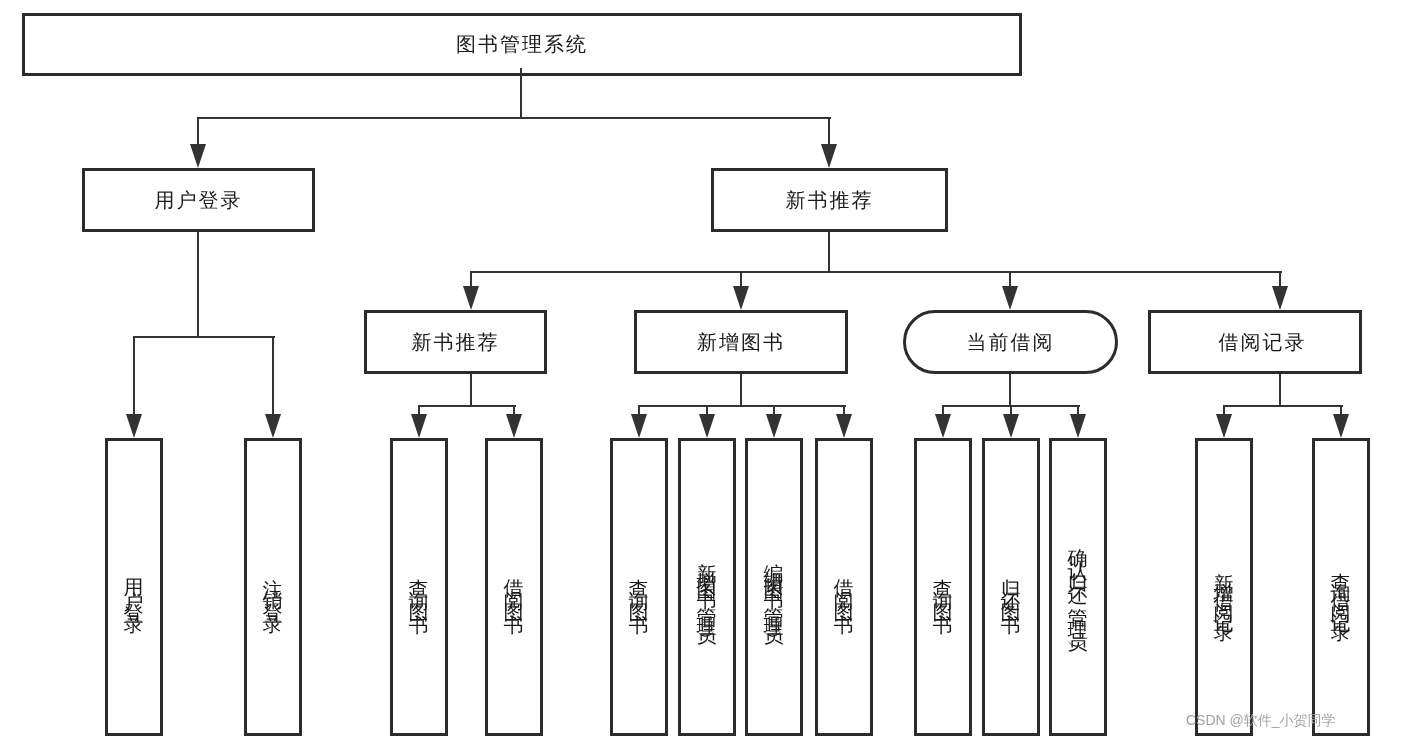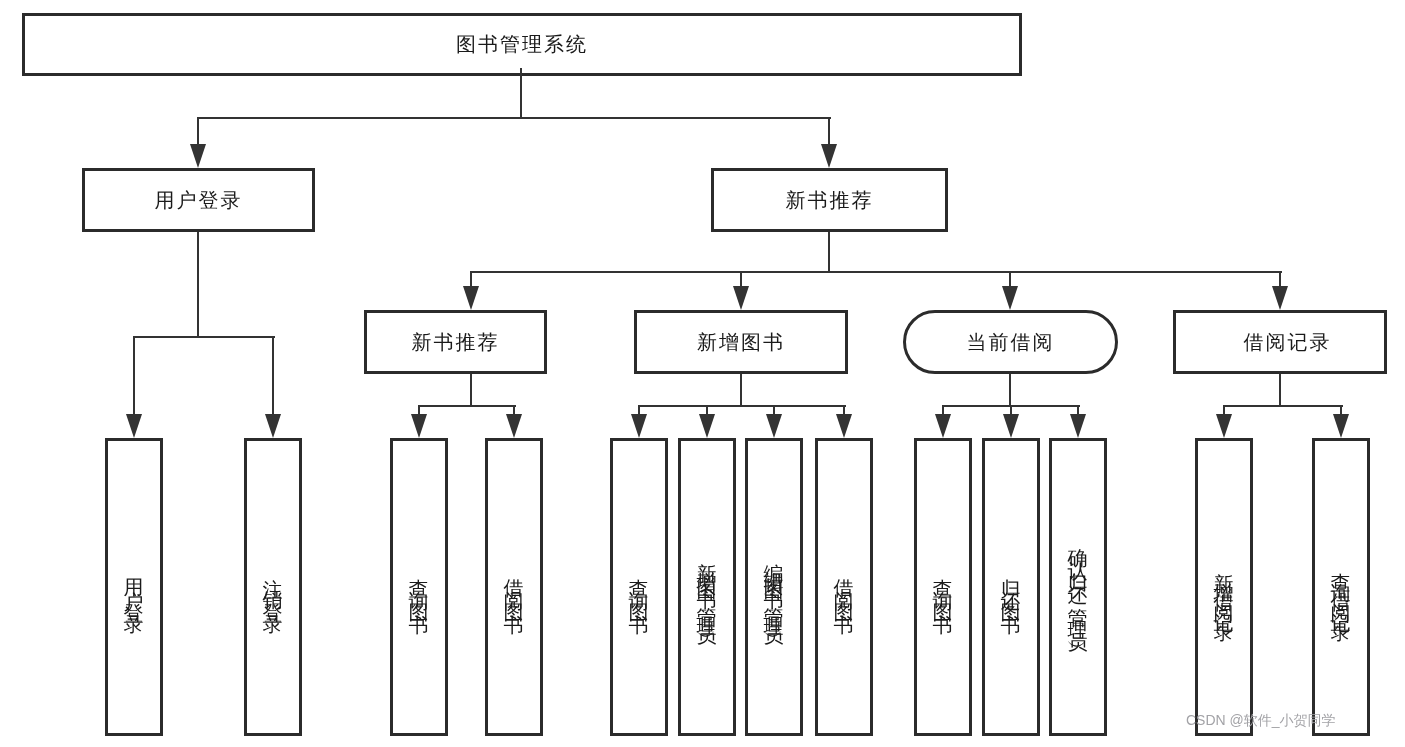--- a/index.html
+++ b/index.html
@@ -76,21 +76,21 @@
 
   <div class="box" style="left:364px;top:310px;width:183px;height:64px;">
     <span>新书推荐</span>
   </div>
   <div class="box" style="left:634px;top:310px;width:214px;height:64px;">
     <span>新增图书</span>
   </div>
   <div class="box" style="left:903px;top:310px;width:215px;height:64px;border-radius:32px;">
     <span>当前借阅</span>
   </div>
-  <div class="box" style="left:1173px;top:310px;width:214px;height:64px;padding-left:15px;">
+  <div class="box" style="left:1148px;top:310px;width:214px;height:64px;padding-left:15px;">
     <span>借阅记录</span>
   </div>
 
   <div class="vl" style="left:470px;top:374px;height:33px;"></div>
   <div class="hl" style="left:418px;top:405px;width:98px;"></div>
   <div class="vl" style="left:418px;top:405px;height:11px;"></div>
   <div class="arr" style="left:411px;top:414px;"></div>
   <div class="vl" style="left:513px;top:405px;height:11px;"></div>
   <div class="arr" style="left:506px;top:414px;"></div>
 

